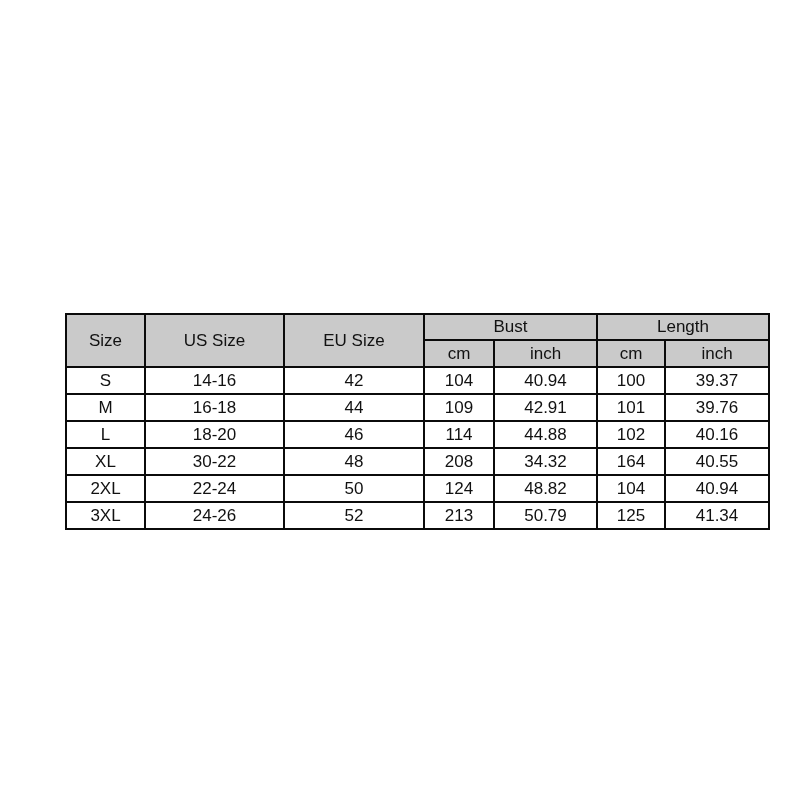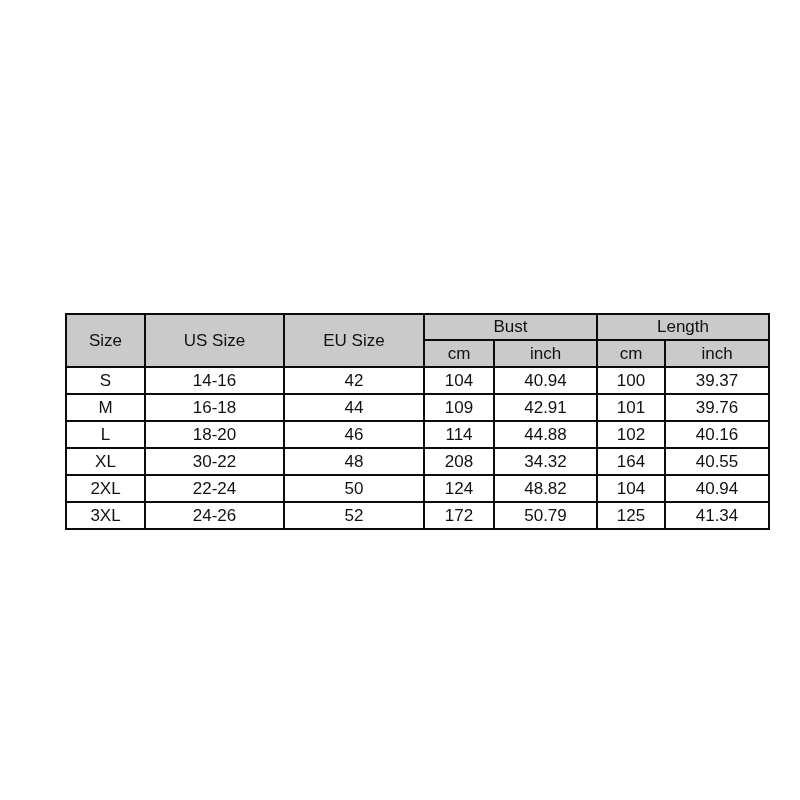--- a/index.html
+++ b/index.html
@@ -155,21 +155,21 @@
           <td>50</td>
           <td>124</td>
           <td>48.82</td>
           <td>104</td>
           <td>40.94</td>
         </tr>
         <tr>
           <td>3XL</td>
           <td>24-26</td>
           <td>52</td>
-          <td>172</td>
+          <td>213</td>
           <td>50.79</td>
           <td>125</td>
           <td>41.34</td>
         </tr>
       </tbody>
     </table>
   </div>
 
 </div>
 

